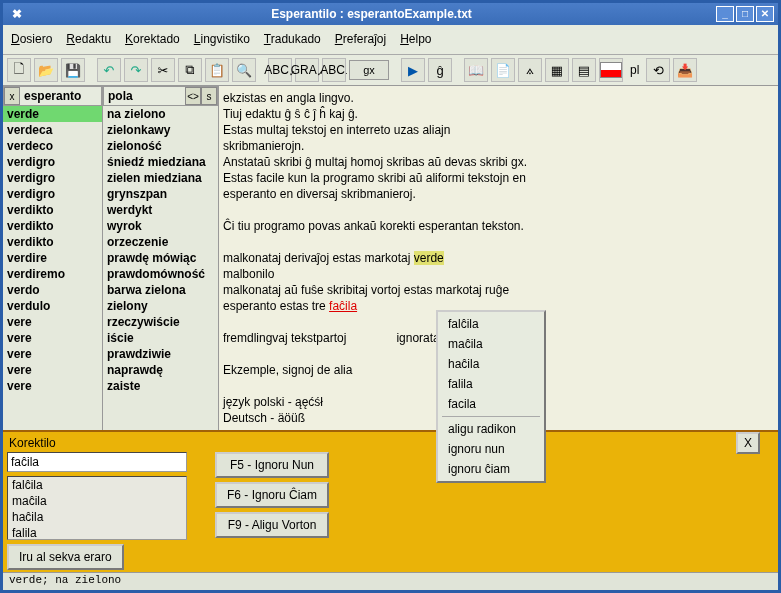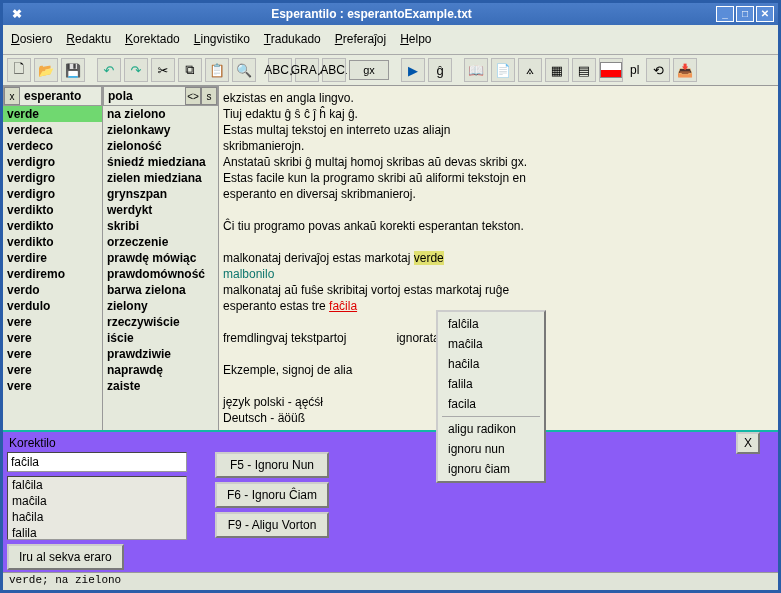--- a/index.html
+++ b/index.html
@@ -21,26 +21,26 @@
 .left-cols { display: flex; width: 216px; }
 .col-head { background: #e7ebdf; border: 1px solid #999; height: 20px; display: flex; align-items: center; }
 .little-btn { width: 16px; height: 18px; border: 1px solid #888; background: #d8dcc8; display: flex; align-items: center; justify-content: center; cursor: pointer; font-size: 10px; }
 .col-title { flex: 1; padding: 0 4px; font-weight: bold; }
 .word-col { width: 100px; display: flex; flex-direction: column; border-right: 1px solid #999; }
 .word-list { flex: 1; background: #e5e9dc; overflow: hidden; }
 .word-item { padding: 1px 4px; font-weight: bold; cursor: pointer; white-space: nowrap; }
 .word-item.sel { background: #70d870; }
 .editor { flex: 1; background: #f0f0e0; padding: 4px; font-family: monospace; font-size: 13px; line-height: 16px; white-space: pre-wrap; position: relative; }
 .mark-green { background: #e0e070; }
-.mark-teal { color: #0f766e; }
+.mark-teal { color: #000000; }
 .mark-red { color: #d00; text-decoration: underline; }
 .context-menu { position: absolute; left: 436px; top: 310px; background: #e7ebdf; border: 2px outset #ccc; padding: 2px 0; z-index: 10; width: 110px; }
 .context-item { padding: 3px 10px; cursor: pointer; font-size: 12px; }
 .context-sep { height: 1px; background: #aaa; margin: 2px 4px; }
-.bottom-panel { border-top: 2px solid #14b8a6; background: #8b5cf6; padding: 2px 4px; }
+.bottom-panel { border-top: 2px solid #a16207; background: #eab308; padding: 2px 4px; }
 .panel-title { font-weight: normal; padding: 2px; }
 .panel-row { display: flex; gap: 8px; align-items: flex-start; }
 .panel-left { width: 180px; }
 .panel-input { width: 100%; height: 20px; border: 1px inset #999; background: white; padding: 1px 3px; margin-bottom: 4px; }
 .sug-box { border: 1px inset #999; background: #e8e8e0; height: 64px; overflow: auto; }
 .sug-item { padding: 1px 4px; cursor: pointer; }
 .panel-btns { display: flex; flex-direction: column; gap: 4px; padding-left: 20px; }
 .panel-btn { border: 2px outset #ccc; background: #e0e4d8; padding: 4px 10px; cursor: pointer; text-align: center; }
 .goto-btn { margin-top: 4px; border: 2px outset #ccc; background: #e0e4d8; padding: 4px 10px; cursor: pointer; display: inline-block; }
 .close-x { position: absolute; right: 18px; top: 0; border: 2px outset #ccc; background: #e0e4d8; width: 24px; height: 22px; display: flex; align-items: center; justify-content: center; cursor: pointer; }
@@ -138,21 +138,21 @@
         <div class="little-btn">s</div>
       </div>
       <div class="word-list" id="col2">
           <div class="word-item">na zielono</div>
           <div class="word-item">zielonkawy</div>
           <div class="word-item">zieloność</div>
           <div class="word-item">śniedź miedziana</div>
           <div class="word-item">zielen miedziana</div>
           <div class="word-item">grynszpan</div>
           <div class="word-item">werdykt</div>
-          <div class="word-item">skribi</div>
+          <div class="word-item">wyrok</div>
           <div class="word-item">orzeczenie</div>
           <div class="word-item">prawdę mówiąc</div>
           <div class="word-item">prawdomówność</div>
           <div class="word-item">barwa zielona</div>
           <div class="word-item">zielony</div>
           <div class="word-item">rzeczywiście</div>
           <div class="word-item">iście</div>
           <div class="word-item">prawdziwie</div>
           <div class="word-item">naprawdę</div>
           <div class="word-item">zaiste</div>

